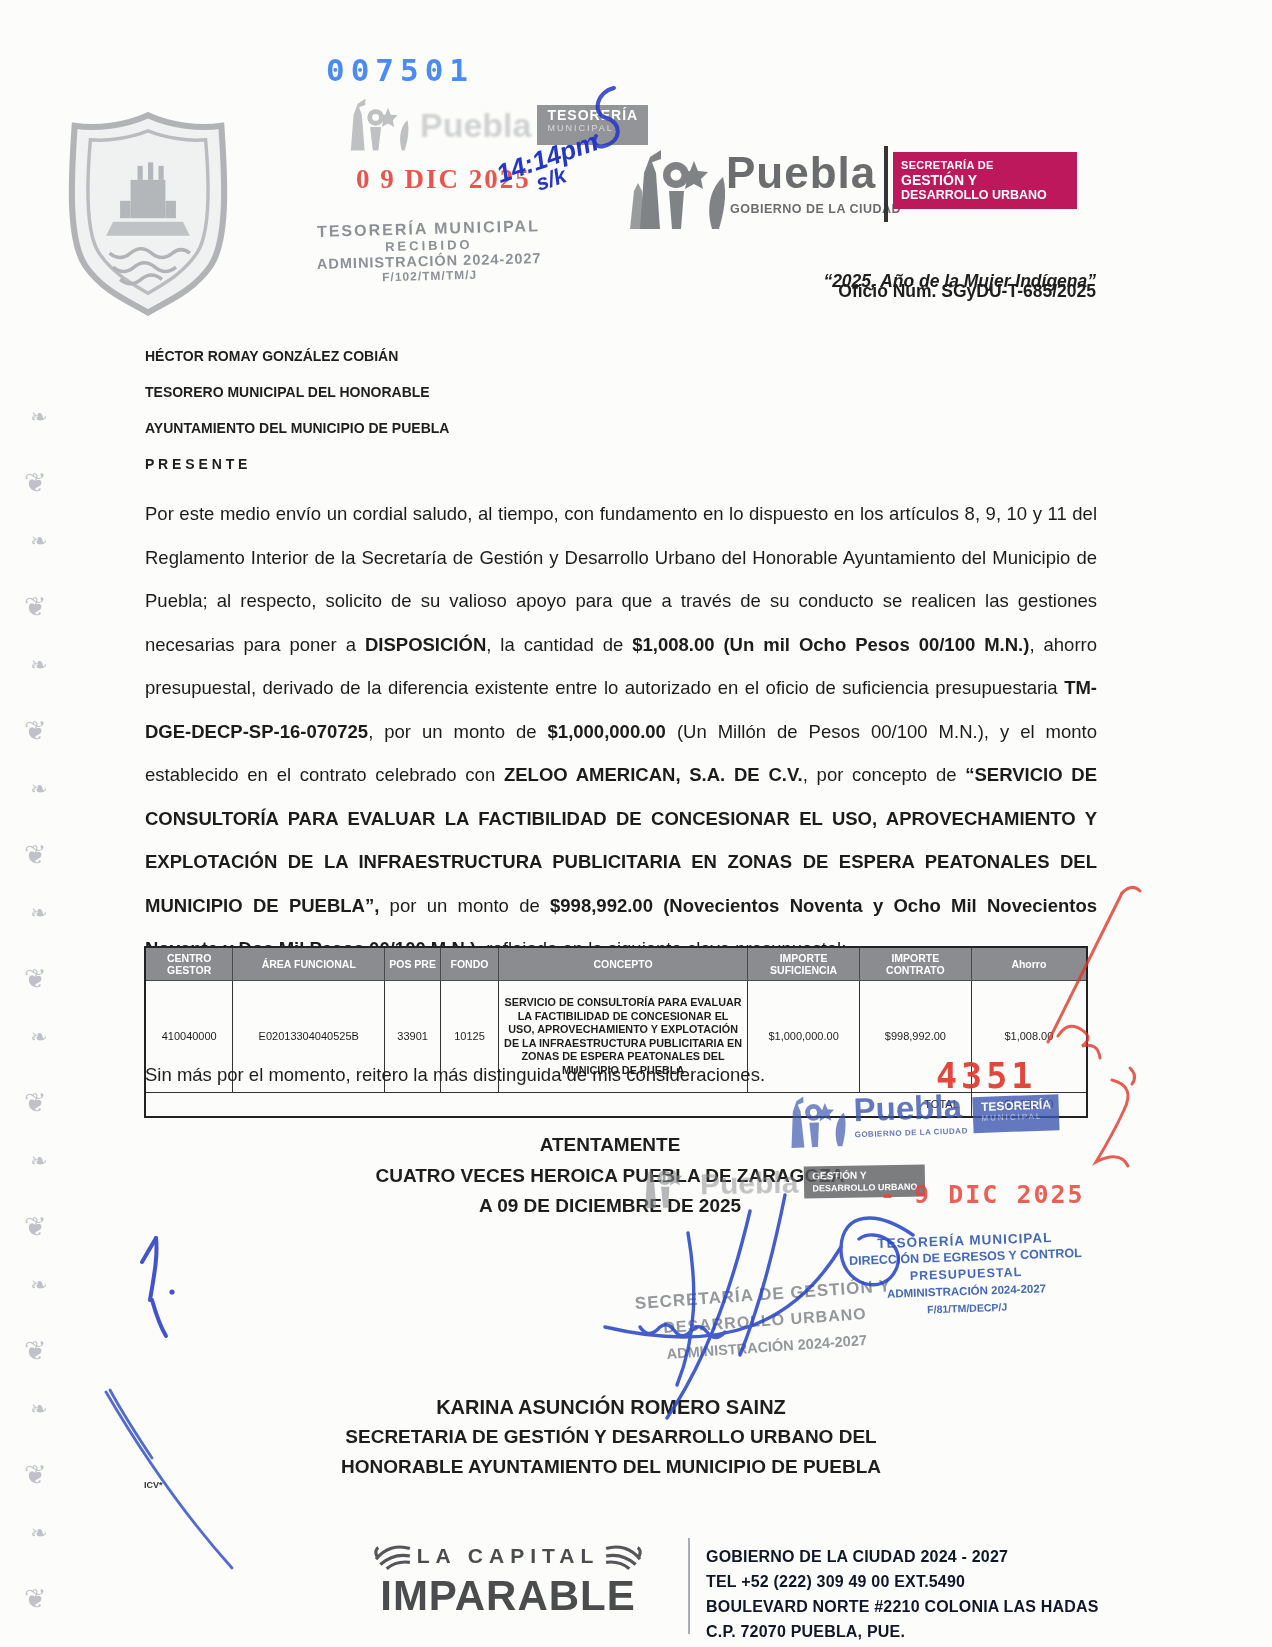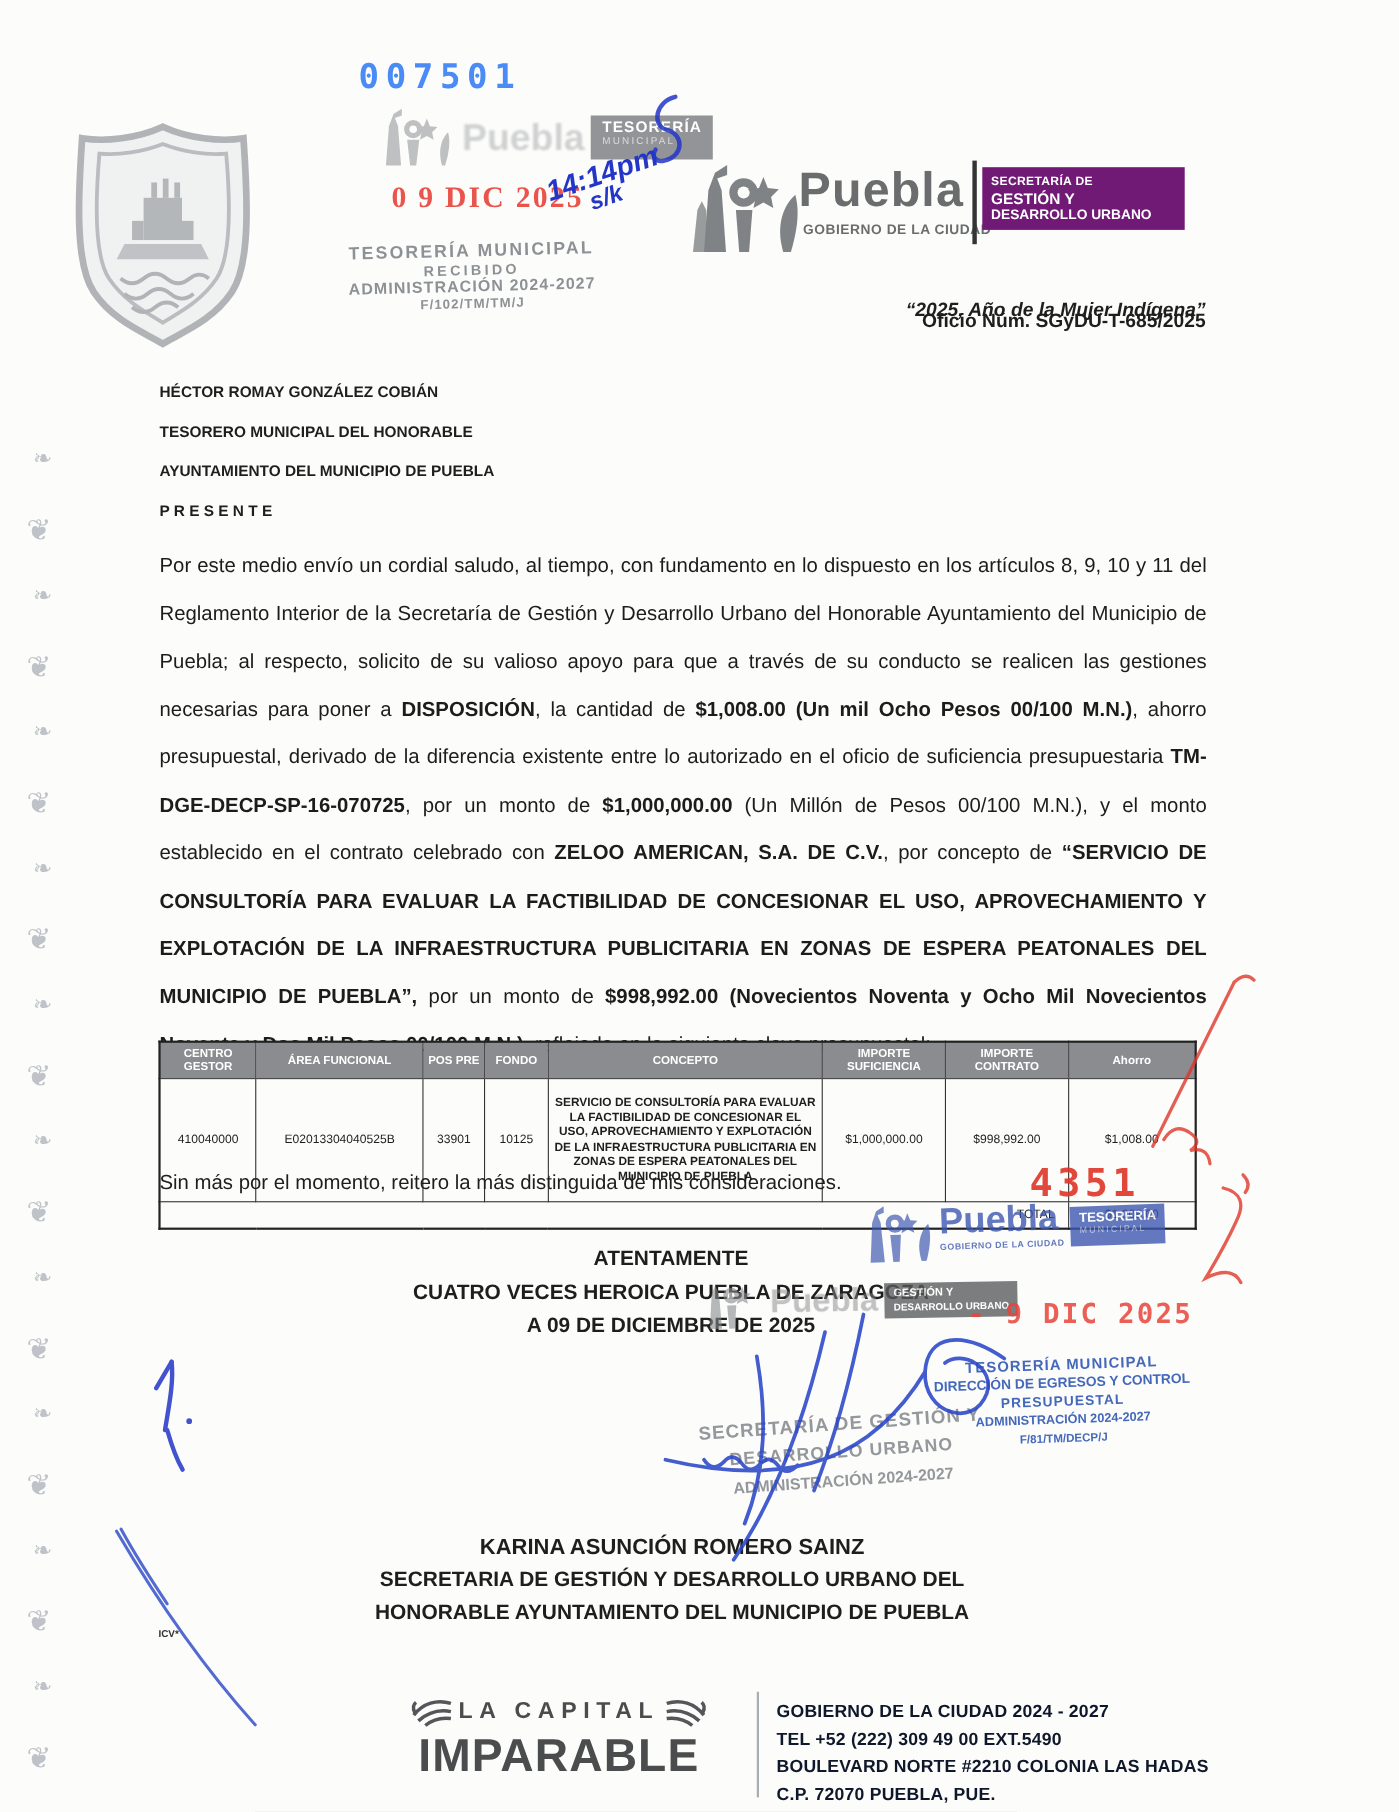--- a/index.html
+++ b/index.html
@@ -27,21 +27,21 @@
             transform:rotate(-1.5deg);}
   .received .r1{font-size:16px;letter-spacing:2px;}
   .received .r2{font-size:13px;letter-spacing:3px;}
   .received .r3{font-size:14.5px;letter-spacing:1px;}
   .received .r4{font-size:12px;letter-spacing:1px;}
 
   
   .brand{left:726px;top:148px;font-size:44px;font-weight:bold;color:#6b6c6e;letter-spacing:1px;}
   .brand-sub{left:730px;top:202px;font-size:12.5px;font-weight:bold;color:#6b6c6e;letter-spacing:.5px;}
   .dept-bar{left:884px;top:146px;width:4px;height:76px;background:#333436;}
-  .dept-box{left:893px;top:152px;width:168px;background:#701a75;color:#fff;padding:6px 8px;line-height:15px;}
+  .dept-box{left:893px;top:152px;width:168px;background:#be185d;color:#fff;padding:6px 8px;line-height:15px;}
   .dept-box .d1{font-size:11px;font-weight:bold;letter-spacing:.3px;}
   .dept-box .d2{font-size:14px;font-weight:800;}
   .dept-box .d3{font-size:12.5px;font-weight:800;}
   .legend{left:640px;top:271px;width:456px;text-align:right;font-size:17.5px;font-weight:bold;font-style:italic;}
   .oficio{left:640px;top:281px;width:456px;text-align:right;font-size:17.5px;font-weight:bold;}
 
   
   .recipient{left:145px;top:338px;font-size:14px;font-weight:bold;line-height:36px;}
   .bodytext{left:145px;top:492px;width:952px;font-size:18.5px;line-height:43.5px;
             text-align:justify;color:#1c1c1c;}

